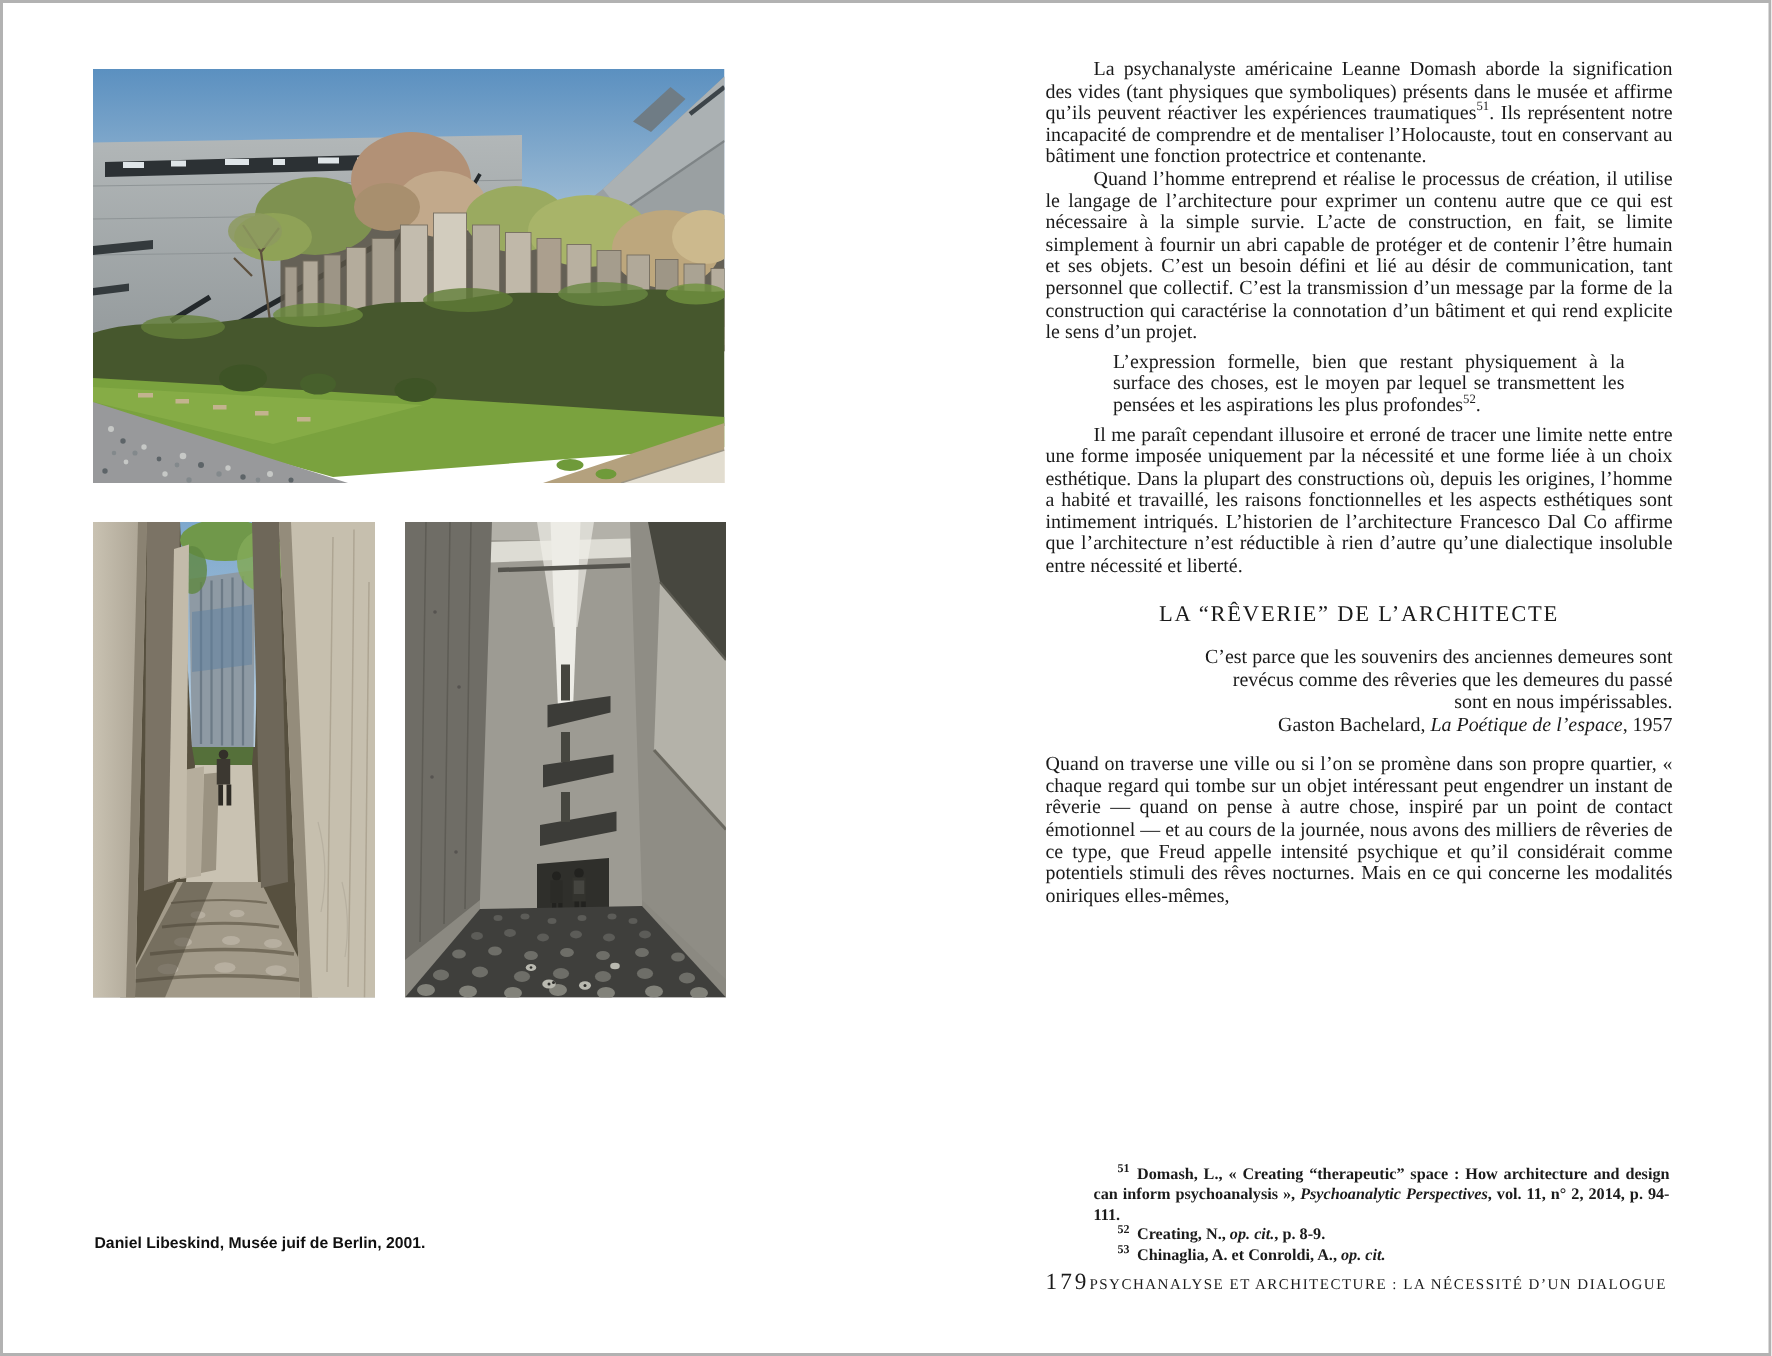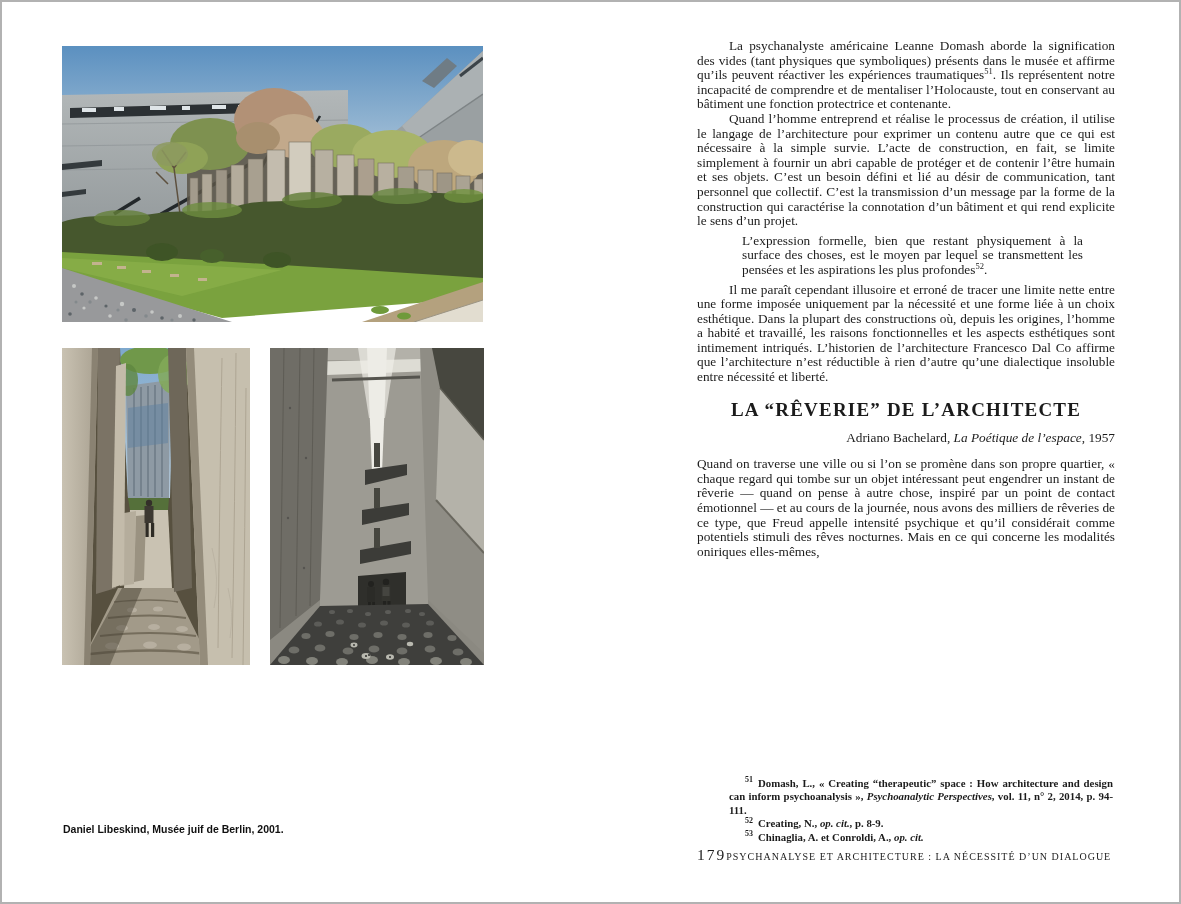--- a/index.html
+++ b/index.html
@@ -8,21 +8,21 @@
   .photo svg{display:block;}
   .photo-top{left:60px;top:44px;}
   .photo-bl{left:60px;top:346px;}
   .photo-br{left:268px;top:346px;}
   .caption{position:absolute;left:61px;top:821px;font-family:Liberation Sans, sans-serif;font-weight:bold;font-size:10.5px;line-height:13px;color:#101010;}
   .col{position:absolute;left:695px;top:37px;width:418px;font-size:13.3px;line-height:14.6px;text-align:justify;}
   .col p{margin:0;}
   .indent{text-indent:32px;}
   .blockquote{margin:5px 32px 5px 45px;}
   sup{font-size:8.5px;line-height:0;vertical-align:super;}
-  .heading{font-size:19px;font-weight:bold;letter-spacing:1.2px;text-align:center;margin:18px 0 13px 0;white-space:nowrap;}
+  .heading{font-size:15px;font-weight:normal;letter-spacing:1.2px;text-align:center;margin:18px 0 13px 0;white-space:nowrap;}
   .epigraph{text-align:right;padding-left:78px;line-height:15px;}
   .epigraph span{display:block;}
   .epigraph-attr{text-align:right;line-height:15px;margin-bottom:12px;}
   .footnotes{position:absolute;left:727px;top:775px;width:384px;font-size:10.8px;line-height:13.4px;text-align:justify;font-weight:bold;}
   .fn{text-indent:16px;}
   .fn sup{font-size:8px;margin-right:5px;}
   .footer{position:absolute;left:695px;top:844px;width:430px;white-space:nowrap;}
   .pagenum{font-size:15.5px;letter-spacing:2px;}
   .running{font-size:10px;letter-spacing:1px;}
 </style>
@@ -359,21 +359,26 @@
   </div>
 
   <div class="caption">Daniel Libeskind, Musée juif de Berlin, 2001.</div>
 
   <div class="col">
     <p class="indent"><span>La psychanalyste américaine Leanne Domash aborde la signification des vides (tant physiques que symboliques) présents dans le musée et affirme qu’ils peuvent réactiver les expériences traumatiques</span><sup>51</sup><span>. Ils représentent notre incapacité de comprendre et de mentaliser l’Holocauste, tout en conservant au bâtiment une fonction protectrice et contenante.</span></p>
     <p class="indent">Quand l’homme entreprend et réalise le processus de création, il utilise le langage de l’architecture pour exprimer un contenu autre que ce qui est nécessaire à la simple survie. L’acte de construction, en fait, se limite simplement à fournir un abri capable de protéger et de contenir l’être humain et ses objets. C’est un besoin défini et lié au désir de communication, tant personnel que collectif. C’est la transmission d’un message par la forme de la construction qui caractérise la connotation d’un bâtiment et qui rend explicite le sens d’un projet.</p>
     <div class="blockquote"><span>L’expression formelle, bien que restant physiquement à la surface des choses, est le moyen par lequel se transmettent les pensées et les aspirations les plus profondes</span><sup>52</sup><span>.</span></div>
     <p class="indent">Il me paraît cependant illusoire et erroné de tracer une limite nette entre une forme imposée uniquement par la nécessité et une forme liée à un choix esthétique. Dans la plupart des constructions où, depuis les origines, l’homme a habité et travaillé, les raisons fonctionnelles et les aspects esthétiques sont intimement intriqués. L’historien de l’architecture Francesco Dal Co affirme que l’architecture n’est réductible à rien d’autre qu’une dialectique insoluble entre nécessité et liberté.</p>
     <h2 class="heading">LA “RÊVERIE” DE L’ARCHITECTE</h2>
-    <div class="epigraph-attr"><span>Adriano Bachelard, </span><i>La Poétique de l’espace</i><span>, 1957</span></div>
+    <div class="epigraph">
+      <span>C’est parce que les souvenirs des anciennes demeures sont</span>
+      <span>revécus comme des rêveries que les demeures du passé</span>
+      <span>sont en nous impérissables.</span>
+    </div>
+    <div class="epigraph-attr"><span>Gaston Bachelard, </span><i>La Poétique de l’espace</i><span>, 1957</span></div>
     <p>Quand on traverse une ville ou si l’on se promène dans son propre quartier, « chaque regard qui tombe sur un objet intéressant peut engendrer un instant de rêverie — quand on pense à autre chose, inspiré par un point de contact émotionnel — et au cours de la journée, nous avons des milliers de rêveries de ce type, que Freud appelle intensité psychique et qu’il considérait comme potentiels stimuli des rêves nocturnes. Mais en ce qui concerne les modalités oniriques elles-mêmes,</p>
   </div>
 
   <div class="footnotes">
     <div class="fn"><sup>51</sup><span>Domash, L., « Creating “therapeutic” space : How architecture and design can inform psychoanalysis », </span><i>Psychoanalytic Perspectives</i><span>, vol. 11, n° 2, 2014, p. 94-111.</span></div>
     <div class="fn"><sup>52</sup><span>Creating, N., </span><i>op. cit.</i><span>, p. 8-9.</span></div>
     <div class="fn"><sup>53</sup><span>Chinaglia, A. et Conroldi, A., </span><i>op. cit.</i><span></span></div>
   </div>
 
   <div class="footer">

